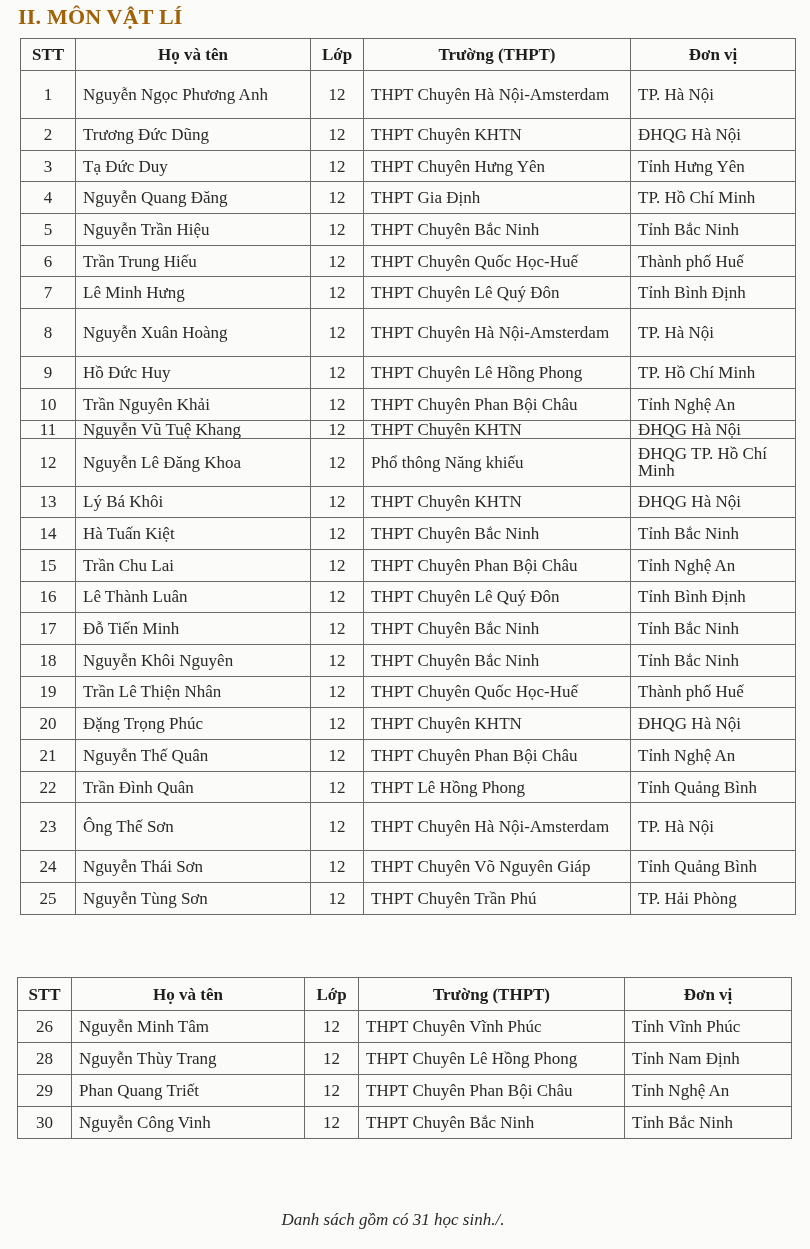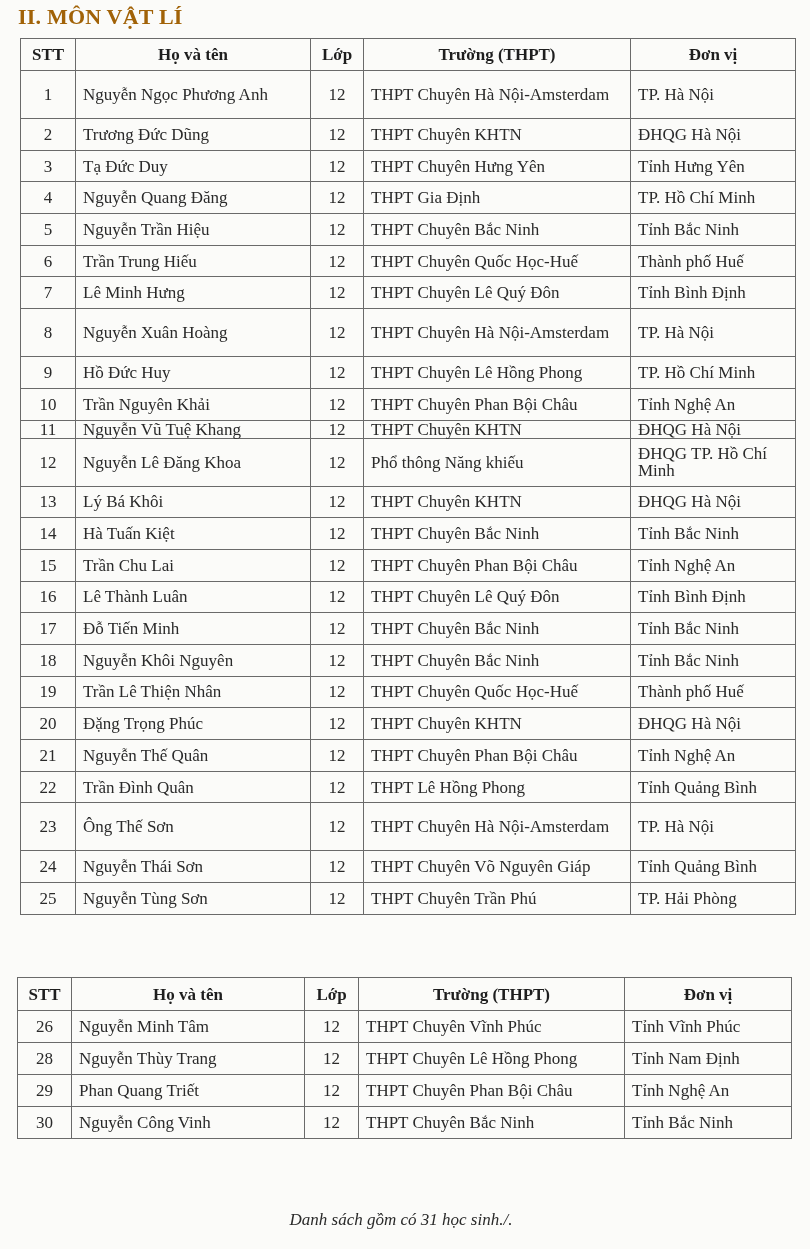--- a/index.html
+++ b/index.html
@@ -26,21 +26,21 @@
     padding: 0 7px;
     vertical-align: middle;
     line-height: 17px;
   }
   th { font-weight: bold; color: #1e1e1e; }
   td.c { text-align: center; }
   td.l { text-align: left; }
   #t1 { left: 20px; top: 38px; width: 775px; }
   #t2 { left: 17px; top: 977px; width: 774px; }
   .footer {
-    position: absolute; left: 16px; width: 770px; top: 1210px;
+    position: absolute; left: 8px; width: 770px; top: 1210px;
     text-align: center; font-style: italic; font-size: 17px; color: #2a2a2a;
   }
 </style>
 </head>
 <body>
 
 <div class="title">II. MÔN VẬT LÍ</div>
 
 <table id="t1">
   <colgroup>

